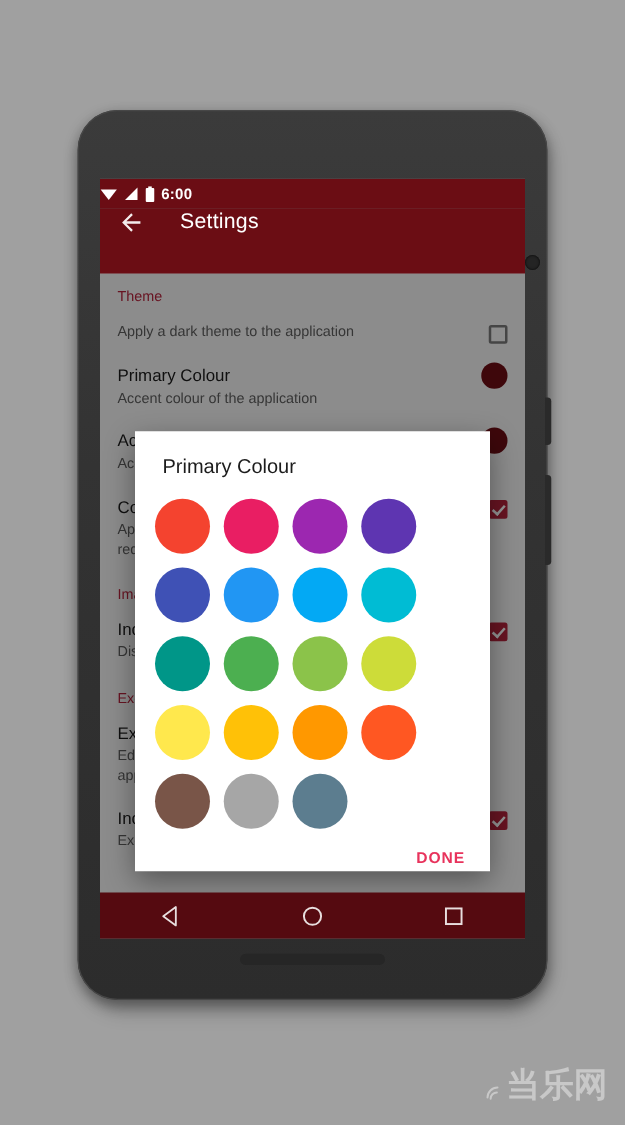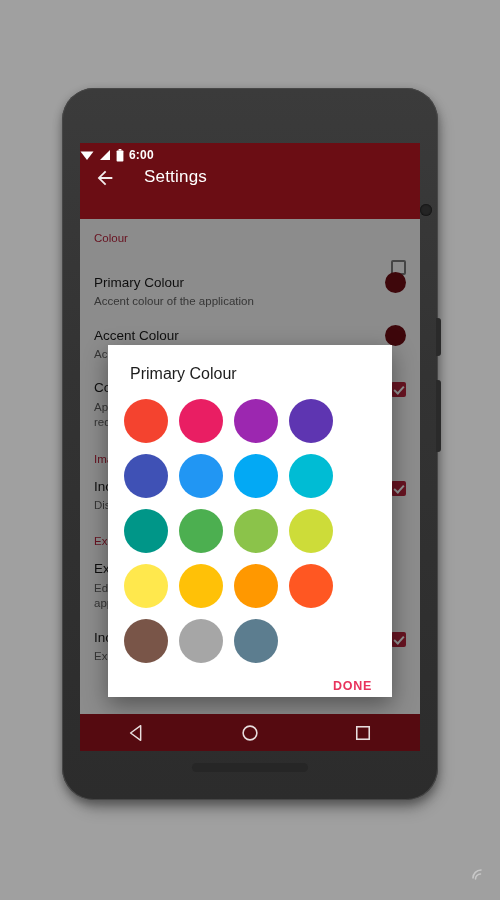--- a/index.html
+++ b/index.html
@@ -190,23 +190,24 @@
 
   <div id="app-bar">
     <svg id="back-arrow-icon" viewBox="0 0 24 24">
       <path d="M20 11H7.8l5.6-5.6L12 4l-8 8 8 8 1.4-1.4L7.8 13H20z" fill="#ffffff" opacity="0.92"></path>
     </svg>
     <span id="app-bar-title">Settings</span>
   </div>
 
   <div id="settings-list">
 
-    <div class="section-header">Colour</div>
-
-    <div class="pref-row">
+    <div class="section-header">Theme</div>
+
+    <div class="pref-row">
+      <div class="pref-summary">Apply a dark theme to the application</div>
       <div class="pref-check"></div>
     </div>
 
     <div class="pref-row">
       <div class="pref-title">Primary Colour</div>
       <div class="pref-summary">Accent colour of the application</div>
       <div class="pref-swatch" style="background: rgb(107, 13, 20);"></div>
     </div>
 
     <div class="pref-row">
@@ -284,13 +285,14 @@
       <rect x="5.2" y="5.2" width="13.6" height="13.6" fill="none" stroke="#e8dede" stroke-width="1.7"></rect>
     </svg>
   </div>
 </div>
 
 <div id="watermark">
   <svg id="wifi-wave-icon" width="16" height="14" viewBox="0 0 16 14">
     <path d="M3 11 A8 8 0 0 1 11 3" fill="none" stroke="rgba(255,255,255,0.42)" stroke-width="1.6" stroke-linecap="round"></path>
     <path d="M5.5 12 A5 5 0 0 1 10.5 7" fill="none" stroke="rgba(255,255,255,0.42)" stroke-width="1.6" stroke-linecap="round"></path>
   </svg>
+  <span id="watermark-cjk">当乐网</span>
 </div>
 
 </body></html>

